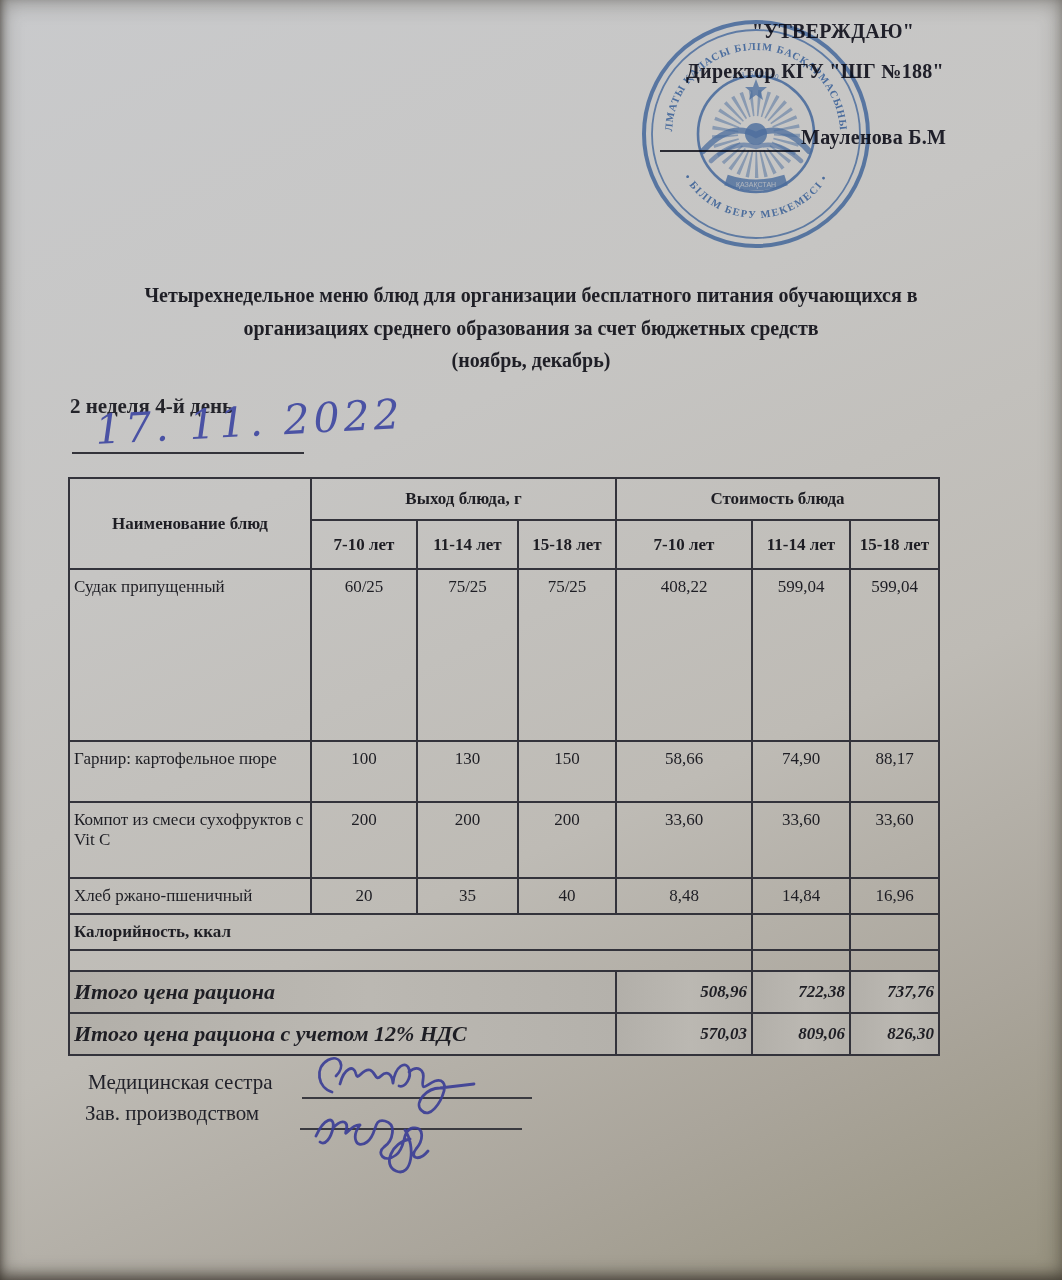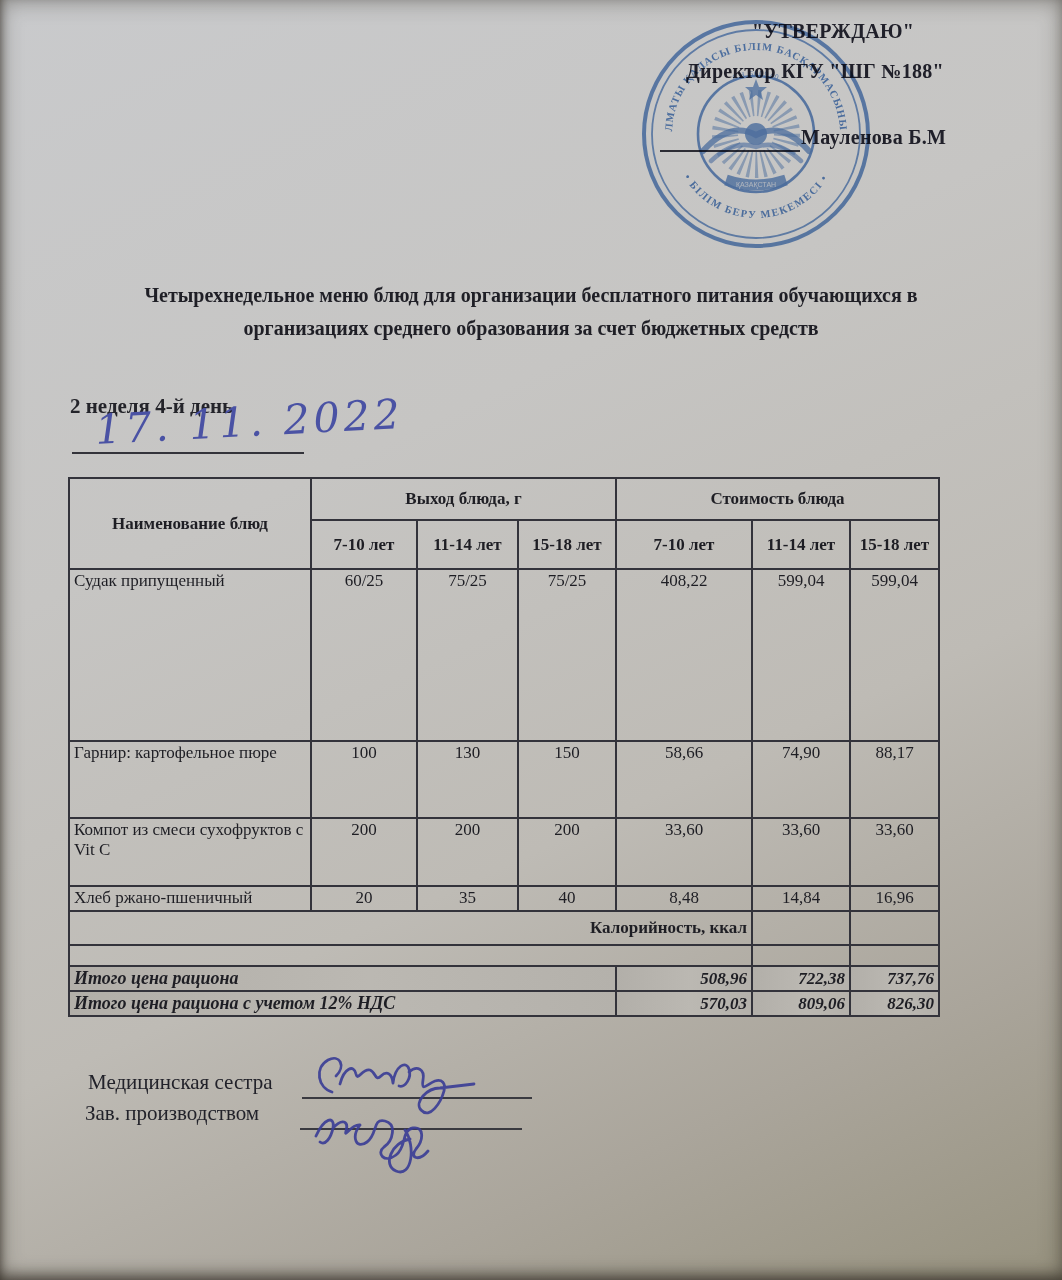--- a/index.html
+++ b/index.html
@@ -23,30 +23,30 @@
     left:95px;top:398px;font-size:41px;color:#4a52a4;font-style:italic;
     font-family:"DejaVu Serif",serif;transform:rotate(-3deg);letter-spacing:4px;white-space:nowrap;
   }
   .date-line{left:72px;top:452px;width:232px;border-bottom:2px solid #33333a;height:0;}
   
   table.menu{
     position:absolute;left:68px;top:477px;width:870px;
     border-collapse:collapse;table-layout:fixed;
     font-size:17px;color:#1e1e24;
   }
-  table.menu td,table.menu th{border:2px solid #33333b;padding:1px 4px;overflow:hidden;}
+  table.menu td,table.menu th{border:2px solid #33333b;padding:7px 4px;overflow:hidden;}
   th.hdr{font-weight:bold;text-align:center;font-size:17px;}
   td.name{text-align:left;vertical-align:top;padding-left:5px;padding-top:3px;}
   td.num{text-align:center;vertical-align:top;padding-top:3px;}
   tr.hr1{height:42px;} tr.hr2{height:49px;border-radius:12px;}
-  tr.r1{height:172px;} tr.r2{height:77px;} tr.r3{height:68px;font-family:Liberation Serif, serif;} tr.r4{height:25px;}
-  tr.rk{height:34px;text-align:right;} tr.re{height:21px;} tr.rt{height:25px;}
+  tr.r1{height:172px;} tr.r2{height:61px;} tr.r3{height:76px;font-family:Liberation Serif, serif;} tr.r4{height:25px;}
+  tr.rk{height:34px;} tr.re{height:21px;} tr.rt{height:25px;}
   td.kal{font-weight:bold;padding-left:5px;}
   .tot-bg{background:linear-gradient(90deg,#b2afa9 0%,#bbb8b2 55%,#b4b1ab 100%);font-style:italic;}
-  td.tot-label{font-weight:bold;font-style:italic;padding-left:5px;font-size:18px;}
+  td.tot-label{font-weight:bold;font-style:italic;padding-left:5px;font-size:22px;}
   td.tot-val{font-weight:bold;text-align:right;padding-right:4px;}
   
   .foot-label{font-size:21px;color:#22222a;}
   .sig-line{border-bottom:2px solid #3a3a40;height:0;}
 </style>
 </head>
 <body>
 
 <div class="page">
 
@@ -85,20 +85,21 @@
       <text font-size="8" font-family="Liberation Serif, serif" letter-spacing="1" opacity=".85">
         <textPath href="#arcIn" startOffset="50%" text-anchor="middle">СН 660940</textPath>
       </text>
       <text x="119" y="172" font-size="7" text-anchor="middle" fill="#dfe8f5" font-family="Liberation Sans, sans-serif">ҚАЗАҚСТАН</text>
     </g>
   </svg>
 
   <div class="abs title">
     <div>Четырехнедельное меню блюд для организации бесплатного питания обучающихся в</div>
     <div>организациях среднего образования за счет бюджетных средств</div>
+    <div>(ноябрь, декабрь)</div>
   </div>
 
   <div class="abs week">2 неделя 4-й день</div>
   <div class="abs hand-date">17. 11. 2022</div>
   <div class="abs date-line"></div>
 
   <table class="menu">
     <colgroup>
       <col style="width:242px">
         <col style="width:106px">

